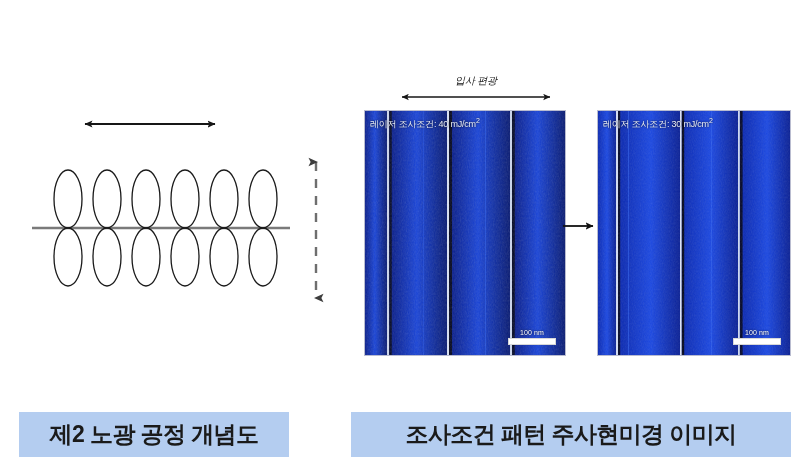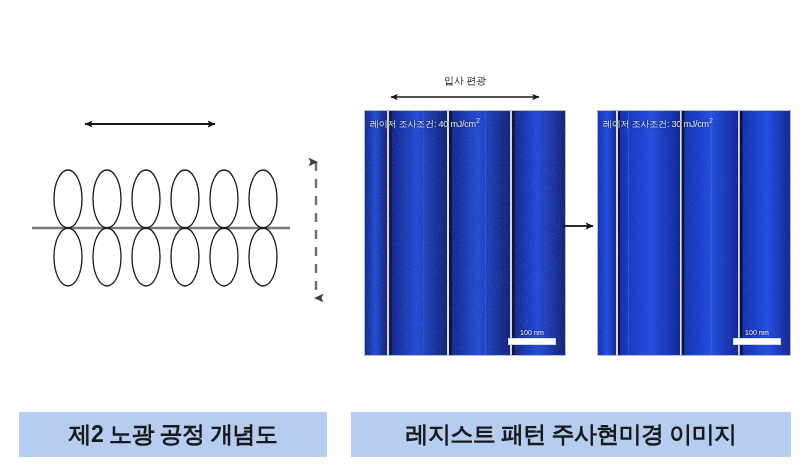--- a/index.html
+++ b/index.html
@@ -89,24 +89,25 @@
   .scalebar .sb-rule {
     margin-top: 1px;
     height: 5px;
     background: #ffffff;
     border: 1px solid #d8d8d8;
   }
 
   
   #pol-annot {
     position: absolute;
-    left: 13px;
+    left: 24px;
     top: 74px;
     width: 200px;
     height: 32px;
+    font-style: italic;
   }
   #pol-text {
     position: absolute;
     width: 100%;
     top: 0;
     text-align: center;
     font-size: 10px;
     line-height: 13px;
     color: #111111;
     letter-spacing: -0.2px;
@@ -132,21 +133,21 @@
     background: #b4cdf0;
     color: #1a1a1a;
     font-size: 23px;
     font-weight: bold;
     letter-spacing: -0.6px;
     display: flex;
     align-items: center;
     justify-content: center;
     box-sizing: border-box;
   }
-  #caption-left  { left: 19px;  top: 412px; width: 308px; height: 45px; }
+  #caption-left  { left: 19px;  top: 412px; width: 270px; height: 45px; }
   #caption-right { left: 351px; top: 412px; width: 440px; height: 45px; }
 </style>
 </head>
 <body>
 
 <div id="page">
 
   <div id="concept-panel">
     <svg id="concept-svg" width="352" height="400" viewBox="0 0 352 400">
 
@@ -326,15 +327,15 @@
 
       <div class="scalebar">
         <div class="sb-text">100 nm</div>
         <div class="sb-rule"></div>
       </div>
     </div>
   </div>
 
   <div id="caption-left" class="caption">제2 노광 공정 개념도</div>
 
-  <div id="caption-right" class="caption">레지스트 패턴 주사현미경 이미지</div>
+  <div id="caption-right" class="caption">조사조건 패턴 주사현미경 이미지</div>
 
 </div>
 
 </body></html>

